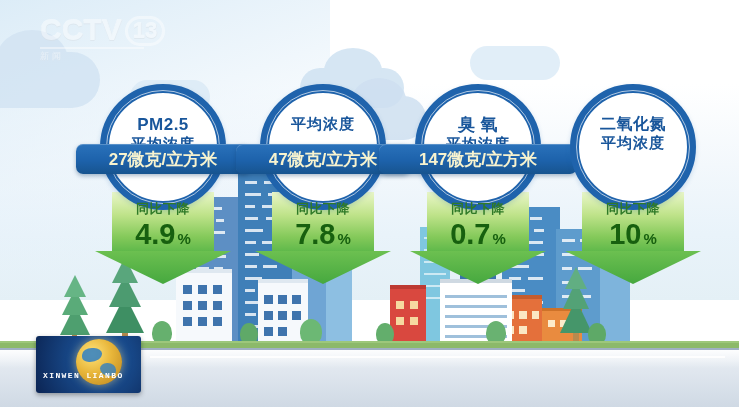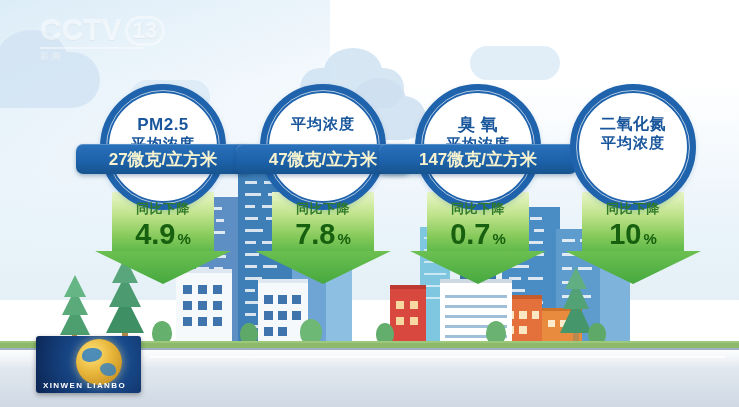--- a/index.html
+++ b/index.html
@@ -97,22 +97,22 @@
      box-shadow:0 2px 5px rgba(0,0,0,.35);overflow:hidden;}
   .globe{position:absolute;left:40px;top:3px;width:46px;height:46px;border-radius:50%;
      background:radial-gradient(circle at 35% 32%,#ffe37a 0%,#e8b63a 45%,#b8811c 100%);
      box-shadow:0 0 10px rgba(255,220,120,.55);}
   .globe:before{content:"";position:absolute;left:6px;top:9px;width:20px;height:14px;
      background:#2f7fc4;border-radius:50% 40% 60% 35%;opacity:.85;}
   .globe:after{content:"";position:absolute;left:24px;top:24px;width:16px;height:13px;
      background:#2f7fc4;border-radius:45% 55% 40% 60%;opacity:.8;}
   .nl-cn{position:absolute;left:7px;bottom:15px;font-size:16px;font-weight:bold;color:#ffd24d;
      letter-spacing:1px;text-shadow:0 1px 1px #5a3a00;}
-  .nl-en{position:absolute;left:7px;bottom:3px;font-size:8px;font-weight:bold;color:#ffffff;
-     letter-spacing:1.4px;}
+  .nl-en{position:absolute;left:7px;bottom:13px;font-size:8px;font-weight:bold;color:#ffffff;
+     letter-spacing:1.4px;font-family:Liberation Mono, monospace;}
   .headline{position:absolute;left:152px;top:6px;width:575px;height:46px;
      display:flex;align-items:center;
      font-size:30px;font-weight:bold;color:#1b4f86;letter-spacing:1px;white-space:nowrap;
      text-shadow:1px 1px 0 #ffffff,2px 2px 2px rgba(120,140,165,.55);}
   .banner-line{position:absolute;left:150px;top:6px;width:575px;height:2px;background:rgba(255,255,255,.85);}
 </style>
 </head>
 <body>
 
 <div id="stage">

